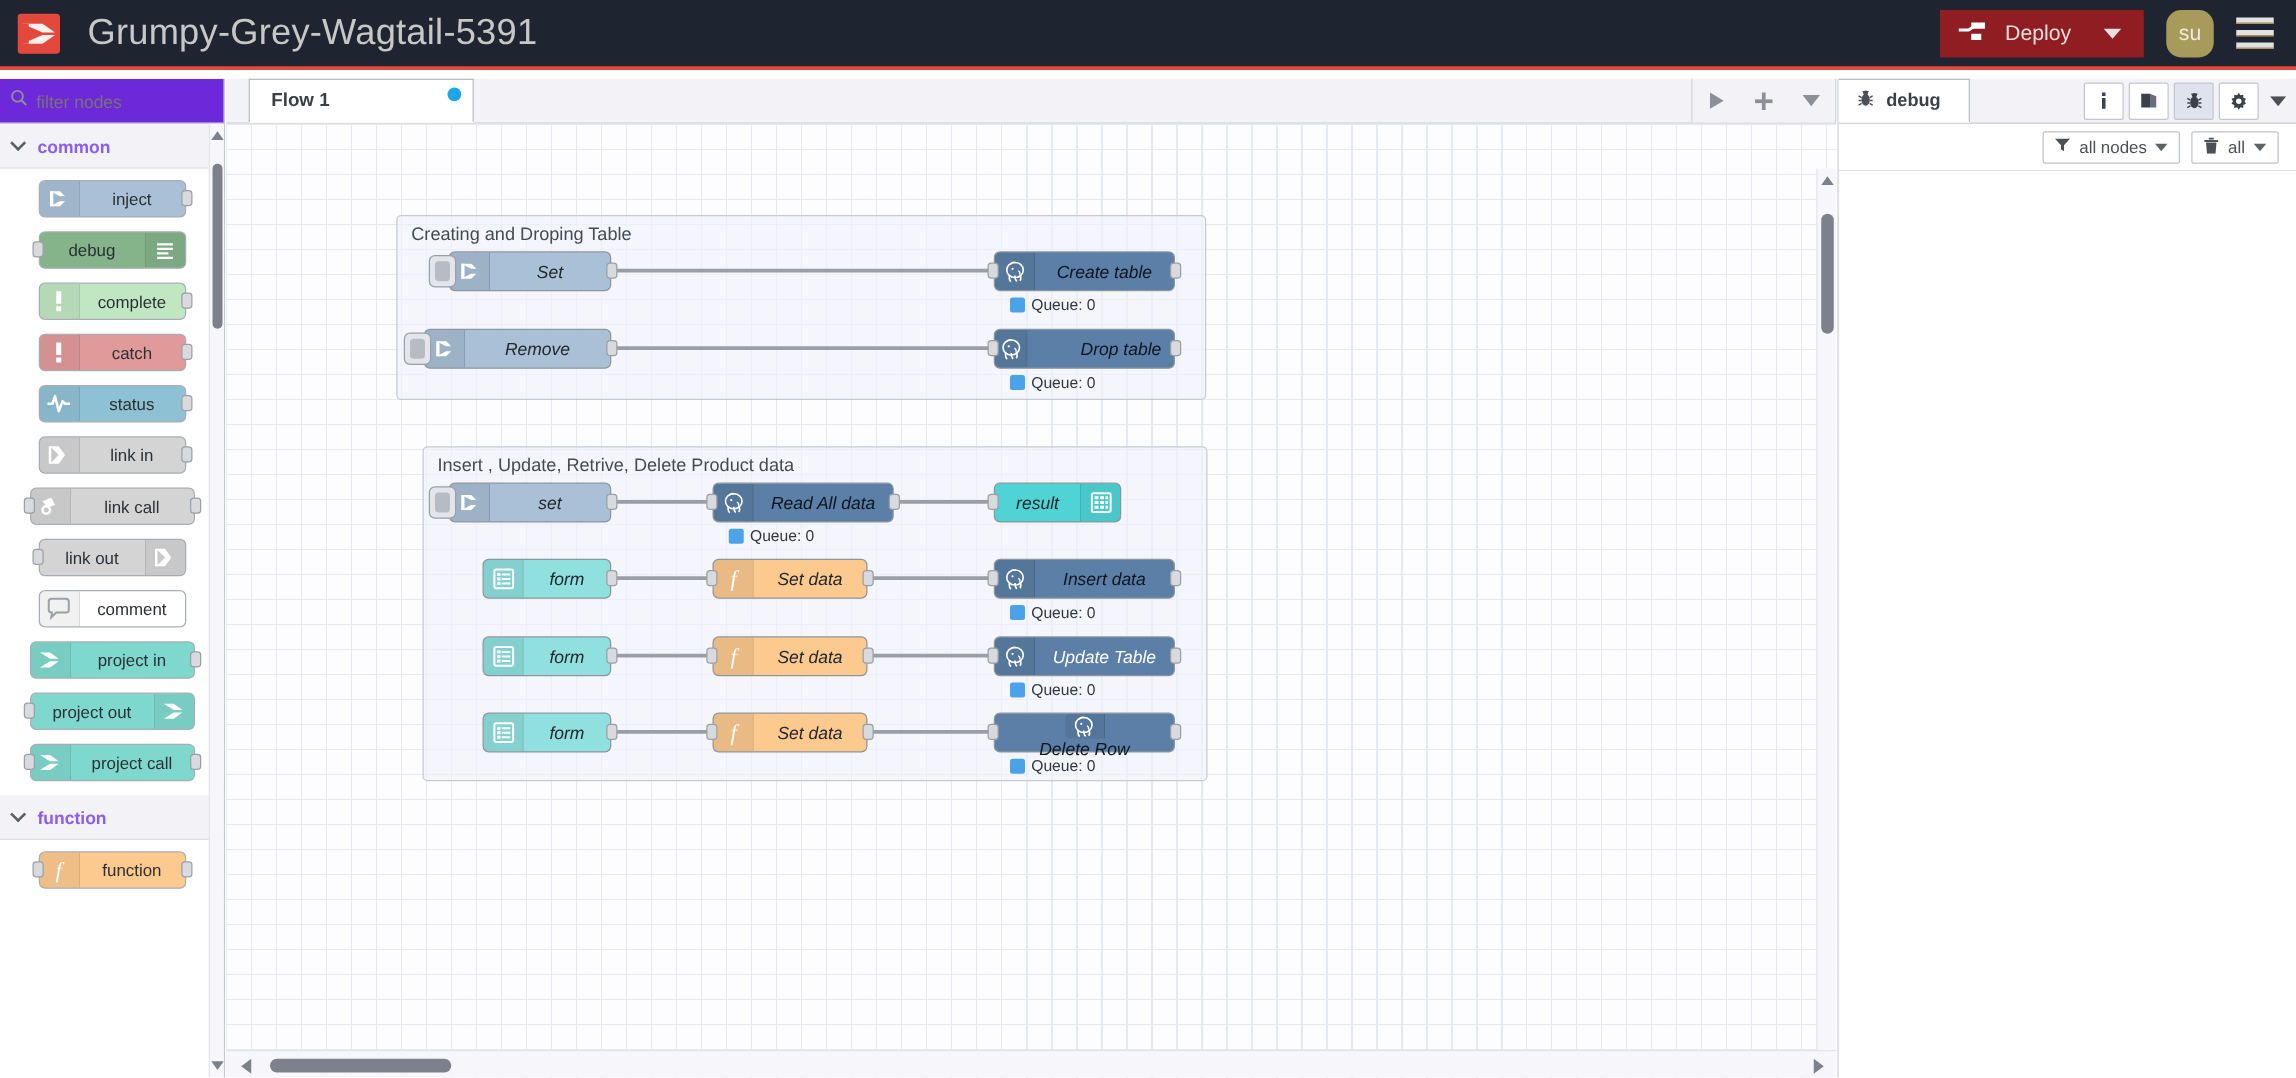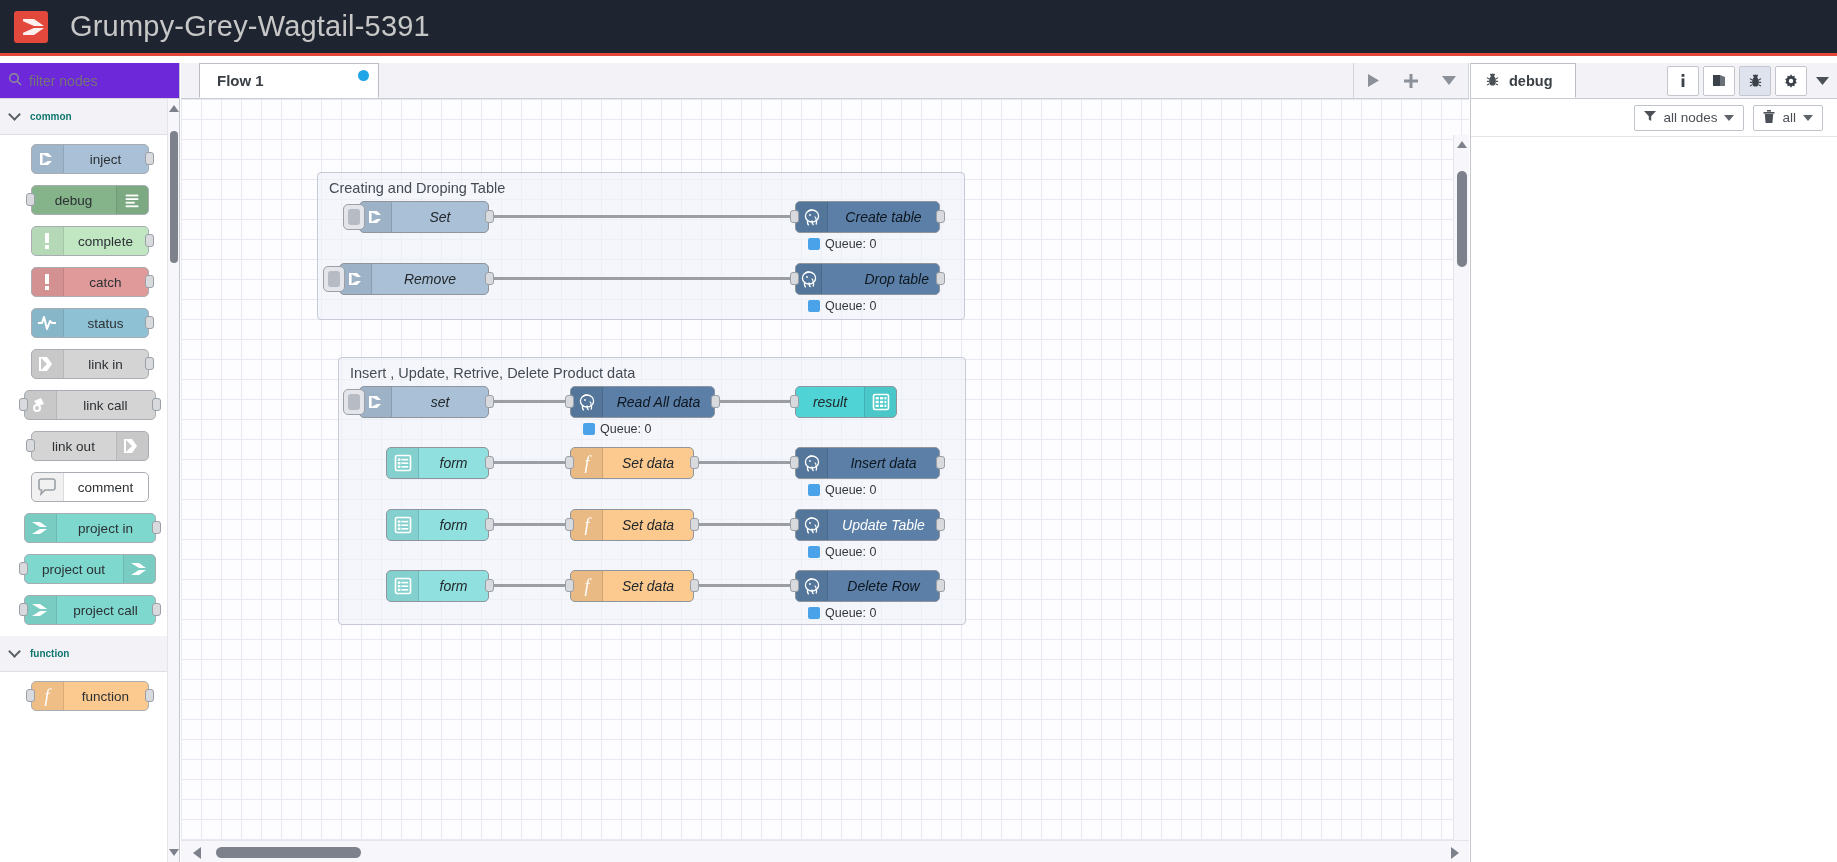--- a/index.html
+++ b/index.html
@@ -53,21 +53,21 @@
     position: absolute; top: 63px; left: 0; width: 180px; height: 799px;
     background: #fff; border-right: 1px solid #c4c8cc; overflow: hidden;
   }
   #palette-search {
     height: 36px; border-bottom: 1px solid #d4d8dc; display: flex;
     align-items: center; padding: 0 8px; background: #6d28d9;
   }
   .palette-cat-header {
     height: 36px; background: #f3f3f7; border-bottom: 1px solid #dcdfe4;
     display: flex; align-items: center; padding-left: 10px;
-    font-weight: bold; font-size: 10px; color: #0f766e; cursor: pointer;
+    font-weight: bold; font-size: 14px; color: #8b5cf6; cursor: pointer;
   }
   .cat-chevron {
     width: 9px; height: 9px; border-left: 2px solid #5a6066;
     border-bottom: 2px solid #5a6066; transform: rotate(-45deg);
     margin-right: 11px; margin-bottom: 4px;
   }
   .palette-body { padding: 9px 0 0 0; background: #fff; }
   .pnode {
     position: relative; margin: 0 auto 11px auto; width: 118px; height: 30px;
     border-radius: 5px; border: 1px solid #a8adb3;
@@ -266,20 +266,39 @@
   <div id="logo-mark">
     <svg width="36" height="36" viewBox="0 0 36 36">
       <rect x="0" y="2" width="34" height="32" rx="3" fill="#e2493c"></rect>
       <path d="M4 10 L20 10 L30 17 L20 17 Z" fill="#fff" opacity=".92"></path>
       <path d="M4 26 L20 26 L30 19 L20 19 Z" fill="#fff" opacity=".92"></path>
       <rect x="4" y="10" width="5" height="16" fill="#e2493c"></rect>
     </svg>
   </div>
   <div id="app-title">Grumpy-Grey-Wagtail-5391</div>
 
+  <div id="header-right">
+    <button id="deploy-btn">
+      <span>
+        <svg width="24" height="20" viewBox="0 0 24 20">
+          <rect x="11" y="3" width="11" height="5" fill="#fff"></rect>
+          <rect x="11" y="12" width="8" height="5" fill="#fff"></rect>
+          <path d="M1 9 L9 9 L16 4" stroke="#fff" stroke-width="2.4" fill="none"></path>
+        </svg>
+      </span>
+      <span id="deploy-label">Deploy</span>
+      <span id="deploy-caret"></span>
+    </button>
+    <div id="avatar">su</div>
+    <div id="hamburger">
+      <span></span>
+        <span></span>
+        <span></span>
+    </div>
+  </div>
 </div>
 
 <div id="palette">
   <div id="palette-search">
     <span>
       <svg width="14" height="14" viewBox="0 0 14 14">
         <circle cx="6" cy="6" r="4.3" stroke="#8d9197" stroke-width="1.5" fill="none"></circle>
         <line x1="9.2" y1="9.2" x2="13" y2="13" stroke="#8d9197" stroke-width="1.5"></line>
       </svg>
     </span>
@@ -707,21 +726,21 @@
         <div class="node" style="left: 389px; top: 471px; width: 124px; background: rgb(252, 201, 142);">
           <span class="port in"></span>
           <span class="nicon ">
             <svg width="20" height="20" viewBox="0 0 20 20">
               <text x="10" y="16" font-size="18" font-style="italic" font-family="Liberation Serif, serif" fill="#fff" text-anchor="middle">f</text>
             </svg>
           </span>
           <span class="nlabel">Set data</span>
           <span class="port out"></span>
         </div>
-        <div class="node" style="left: 614px; top: 471px; width: 145px; background: rgb(91, 127, 166); color: rgb(14, 22, 32);">
+        <div class="node" style="left: 614px; top: 471px; width: 145px; background: rgb(91, 127, 166); color: rgb(14, 22, 32); flex-direction: column;">
           <span class="port in"></span>
           <span class="nicon ">
             <svg width="20" height="20" viewBox="0 0 20 20">
               <ellipse cx="10" cy="9" rx="6.6" ry="6" fill="none" stroke="#fff" stroke-width="1.3"></ellipse>
                 <path d="M5.6 13 Q5 17 6.8 18.2" stroke="#fff" stroke-width="1.3" fill="none"></path>
                 <path d="M10 13.4 Q10 17 11.6 18" stroke="#fff" stroke-width="1.3" fill="none"></path>
                 <path d="M14 12.6 Q15.4 15.6 14 17.6" stroke="#fff" stroke-width="1.3" fill="none"></path>
                 <path d="M6.2 4.4 Q8 2.2 10.6 3.2" stroke="#fff" stroke-width="1.2" fill="none"></path>
                 <circle cx="8" cy="8" r="0.9" fill="#fff"></circle>
                 <path d="M12.6 9.6 Q14.6 11 13.6 12.4" stroke="#fff" stroke-width="1.1" fill="none"></path>

